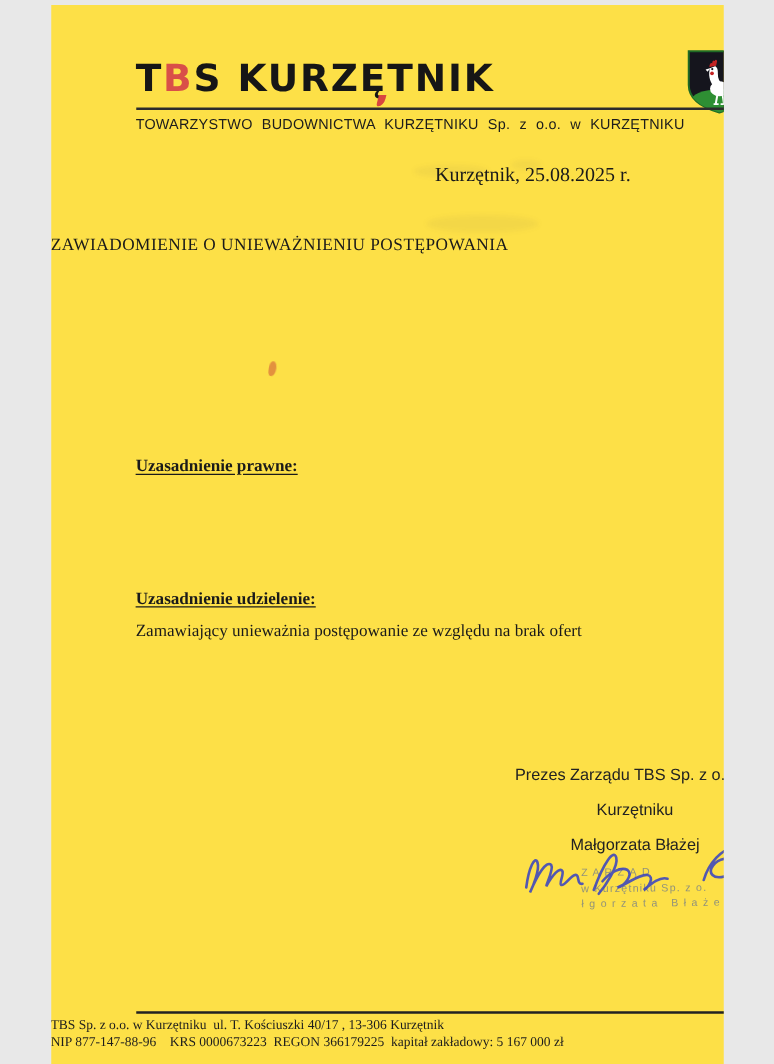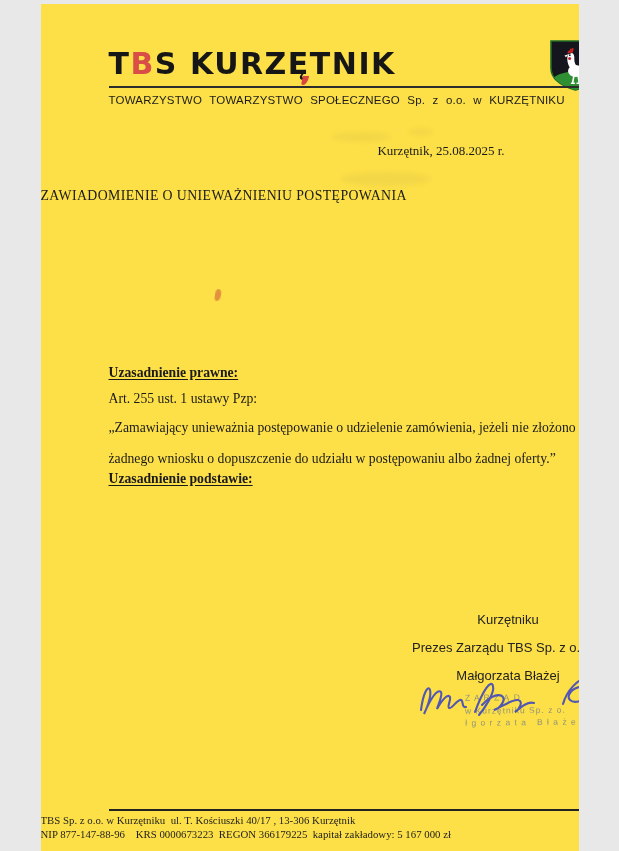--- a/index.html
+++ b/index.html
@@ -17,21 +17,21 @@
   .logo-e{position:relative;display:inline-block;}
   .logo-e::after{ 
     content:"";position:absolute;right:2px;bottom:-4px;width:6px;height:9px;
     background:#d9463f;border-radius:0 0 70% 30%;transform:skewX(-14deg);}
   .crest{position:absolute;left:506px;top:34px;width:57px;height:56px;}
   .header-rule{position:absolute;left:68px;top:82px;width:508px;height:2px;background:#2c2c2c;}
   .subtitle{position:absolute;left:68px;top:90px;
     font-family:"Liberation Sans", sans-serif;font-size:11.5px;color:#1c1c1c;
     letter-spacing:.2px;word-spacing:4px;white-space:nowrap;}
   
-  .dateline{position:absolute;top:139px;right:74px;font-size:13px;}
+  .dateline{position:absolute;top:128px;right:74px;font-size:16px;}
   .doc-title{position:absolute;top:184px;left:0;width:100%;text-align:left;
     font-size:13.8px;letter-spacing:.4px;}
   .subject{position:absolute;left:68px;top:236px;width:478px;
     font-style:italic;font-size:13.5px;line-height:19px;text-align:justify;}
   .subject .lbl{font-weight:bold;}
   .p-intro{position:absolute;left:68px;top:311px;width:478px;
     font-size:13.7px;line-height:19px;text-align:justify;text-indent:28px;}
   .h-section{position:absolute;left:68px;font-size:13.7px;font-weight:bold;}
   .h-section span{text-decoration:underline;text-underline-offset:2px;}
   .h-legal{top:361px;text-align:right;}
@@ -90,45 +90,44 @@
       <path d="M20.5,15.5 q.2,-3.5 2.2,-3 q.2,-2.8 2,-1.8 q1.2,-1.8 2,.2 l-.8,3.6 z" fill="#c42222"></path>
       <path d="M17.5,17.5 l4.2,-1.2 -2.8,3 z" fill="#ffffff"></path>
       <circle cx="22.6" cy="20.6" r="1.5" fill="#c42222"></circle>
       <circle cx="22.8" cy="17.2" r=".9" fill="#15151d"></circle>
       <path d="M26.8,38.5 l-1.2,6.5 m5.6,-6.5 l1,6.5" stroke="#ffffff" stroke-width="1.6" stroke-linecap="round" fill="none"></path>
       <path d="M24.4,45.2 h3 m2.6,0 h3" stroke="#ffffff" stroke-width="1.4" stroke-linecap="round"></path>
     </g>
   </svg>
 
   <div class="header-rule"></div>
-  <div class="subtitle">TOWARZYSTWO TOWARZYSTWO SPOŁECZNEGO Sp. z o.o. w KURZĘTNIKU</div>
+  <div class="subtitle">TOWARZYSTWO BUDOWNICTWA KURZĘTNIKU Sp. z o.o. w KURZĘTNIKU</div>
 
   <div class="smudge s1"></div>
   <div class="smudge s2"></div>
   <div class="smudge s3"></div>
   <div class="artifact-red"></div>
 
   <div class="dateline">Kurzętnik, 25.08.2025 r.</div>
 
   <div class="doc-title">ZAWIADOMIENIE O UNIEWAŻNIENIU POSTĘPOWANIA</div>
 
 
 
   <div class="h-section h-legal"><span>Uzasadnienie prawne:</span></div>
 
-  <div class="p-artref">Art. 255 ust. 1 ustawy Pzp:</div>
-
-  <div class="p-quote">„Zamawiający unieważnia postępowanie o udzielenie zamówienia, jeżeli nie złożono żadnego wniosku o dopuszczenie do udziału w postępowaniu albo żadnej oferty.”</div>
-
-  <div class="h-section h-fact"><span>Uzasadnienie podstawie:</span></div>
 
 
+  <div class="h-section h-fact"><span>Uzasadnienie udzielenie:</span></div>
+
+  <div class="p-fact">Zamawiający unieważnia postępowanie ze względu na brak ofert</div>
+
   <div class="sig-block">
+    <div>Prezes Zarządu TBS Sp. z o.o. w</div>
     <div>Kurzętniku</div>
-    <div>Prezes Zarządu TBS Sp. z o.o. w</div>
     <div>Małgorzata Błażej</div>
   </div>
 
   <div class="stamp">Z A R Z Ą D
 w Kurzętniku Sp. z o.
 ł g o r z a t a   B ł a ż e j</div>
 
   <svg class="sig-svg" viewBox="0 0 228 64">
     <g fill="none" stroke="#3b45c0" stroke-width="2.1" stroke-linecap="round" opacity=".88">
       <path d="M8,44 C10,28 15,18 17,24 C19,30 13,44 11,48 C17,34 24,22 28,26 C30,29 25,39 24,43 C29,34 35,27 37,31 C38,34 34,41 36,42 C39,43 43,35 47,34 C51,33 48,42 53,41"></path>

